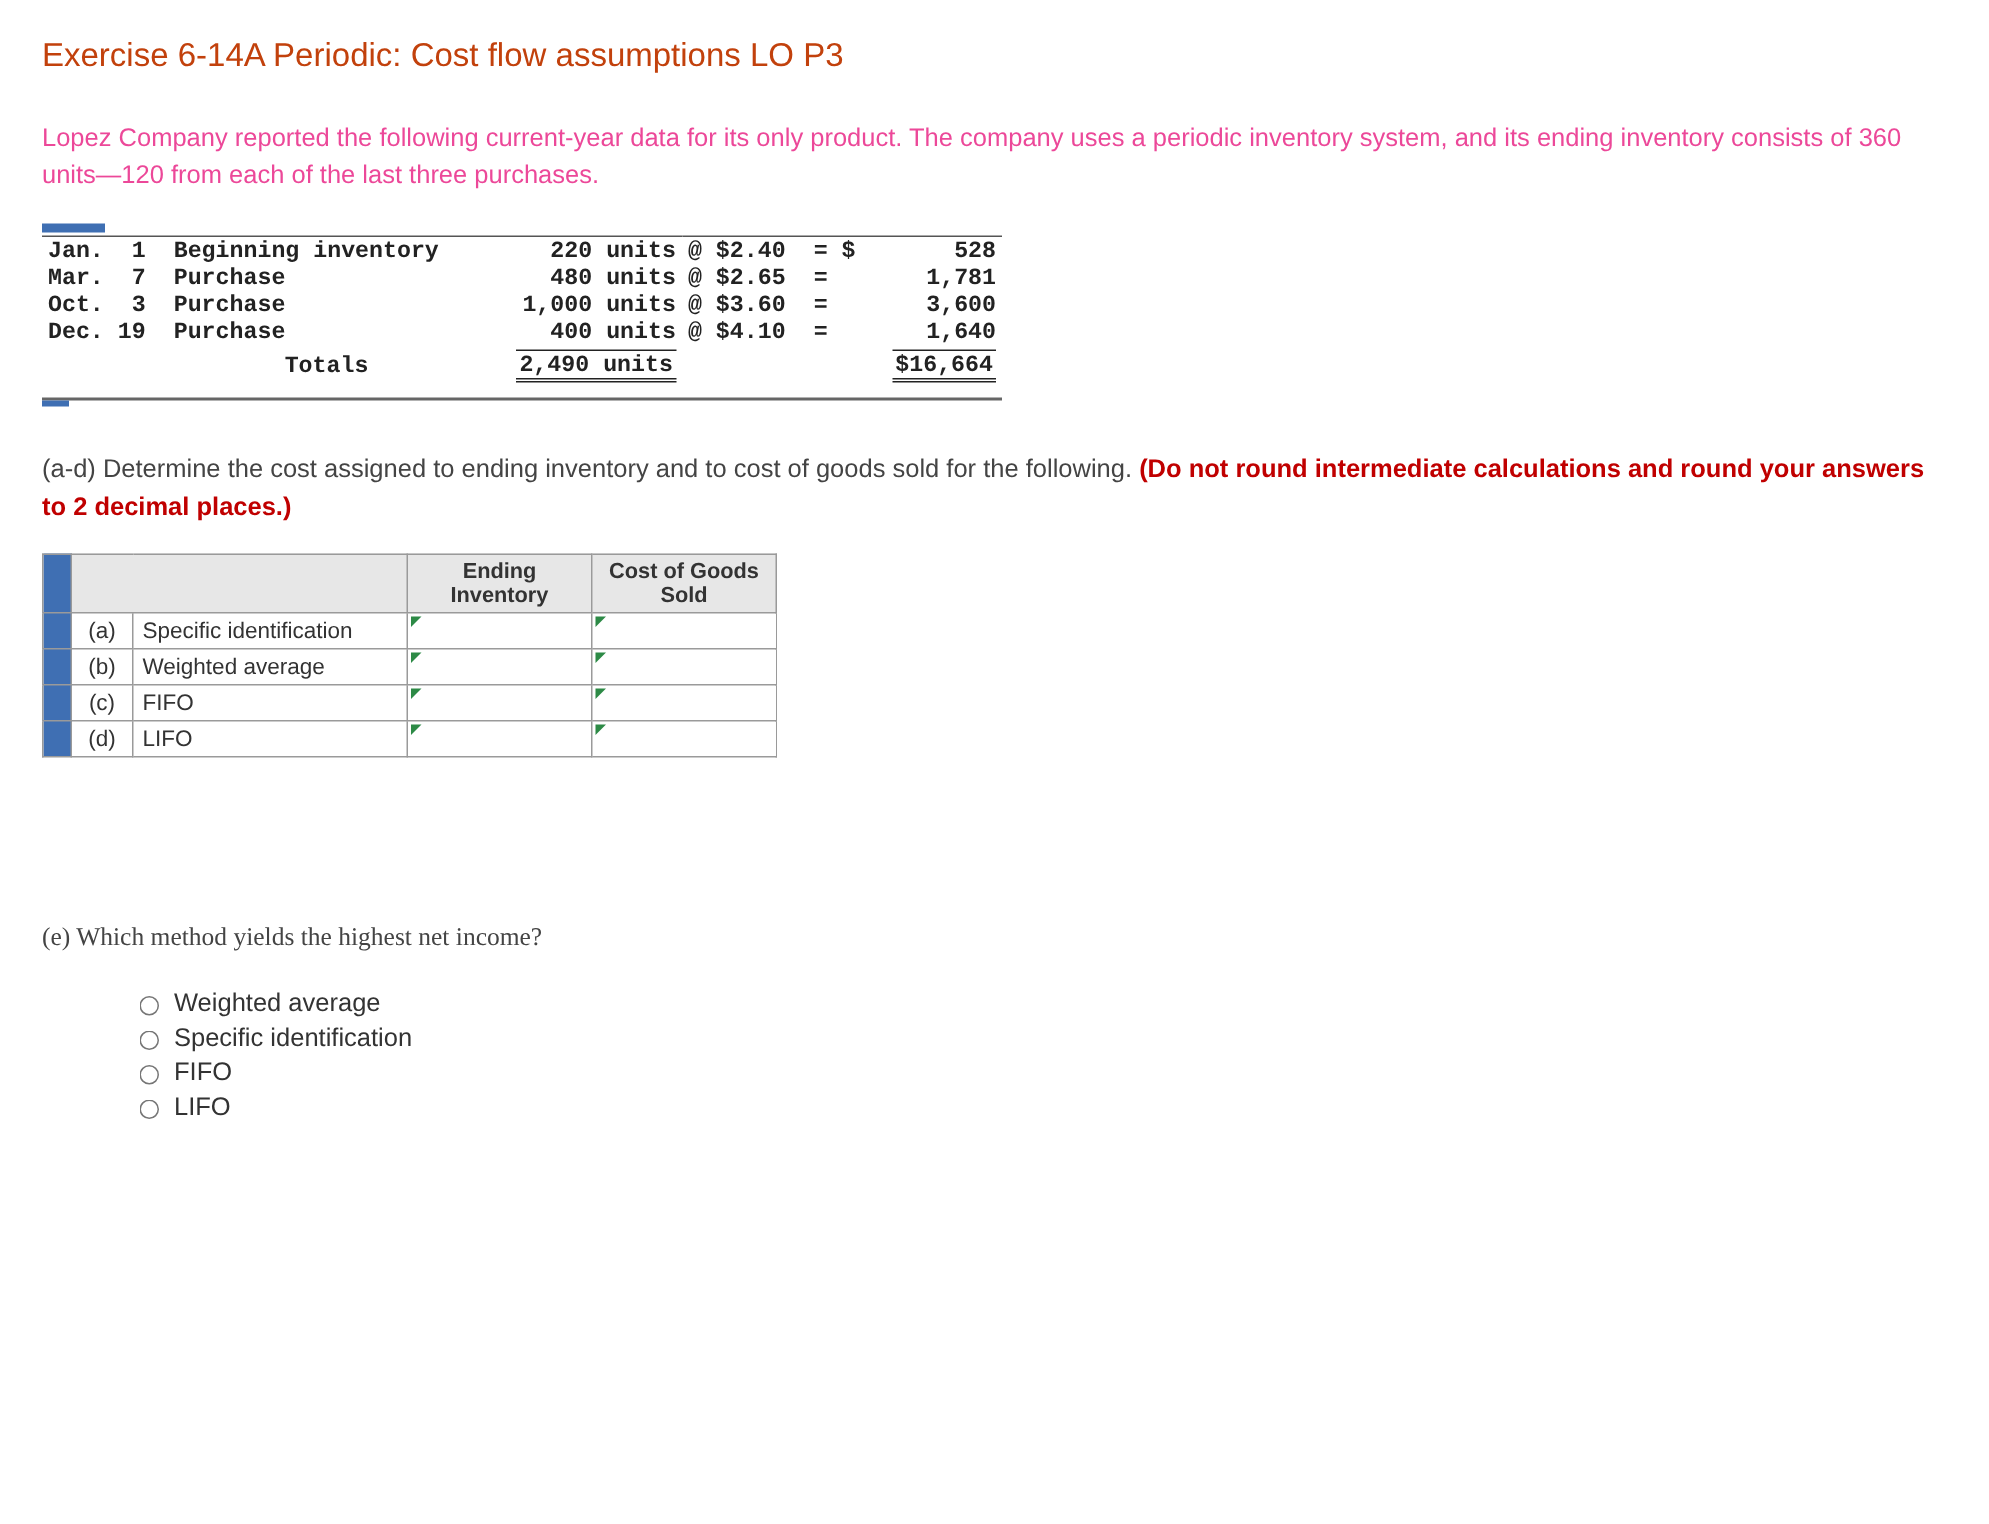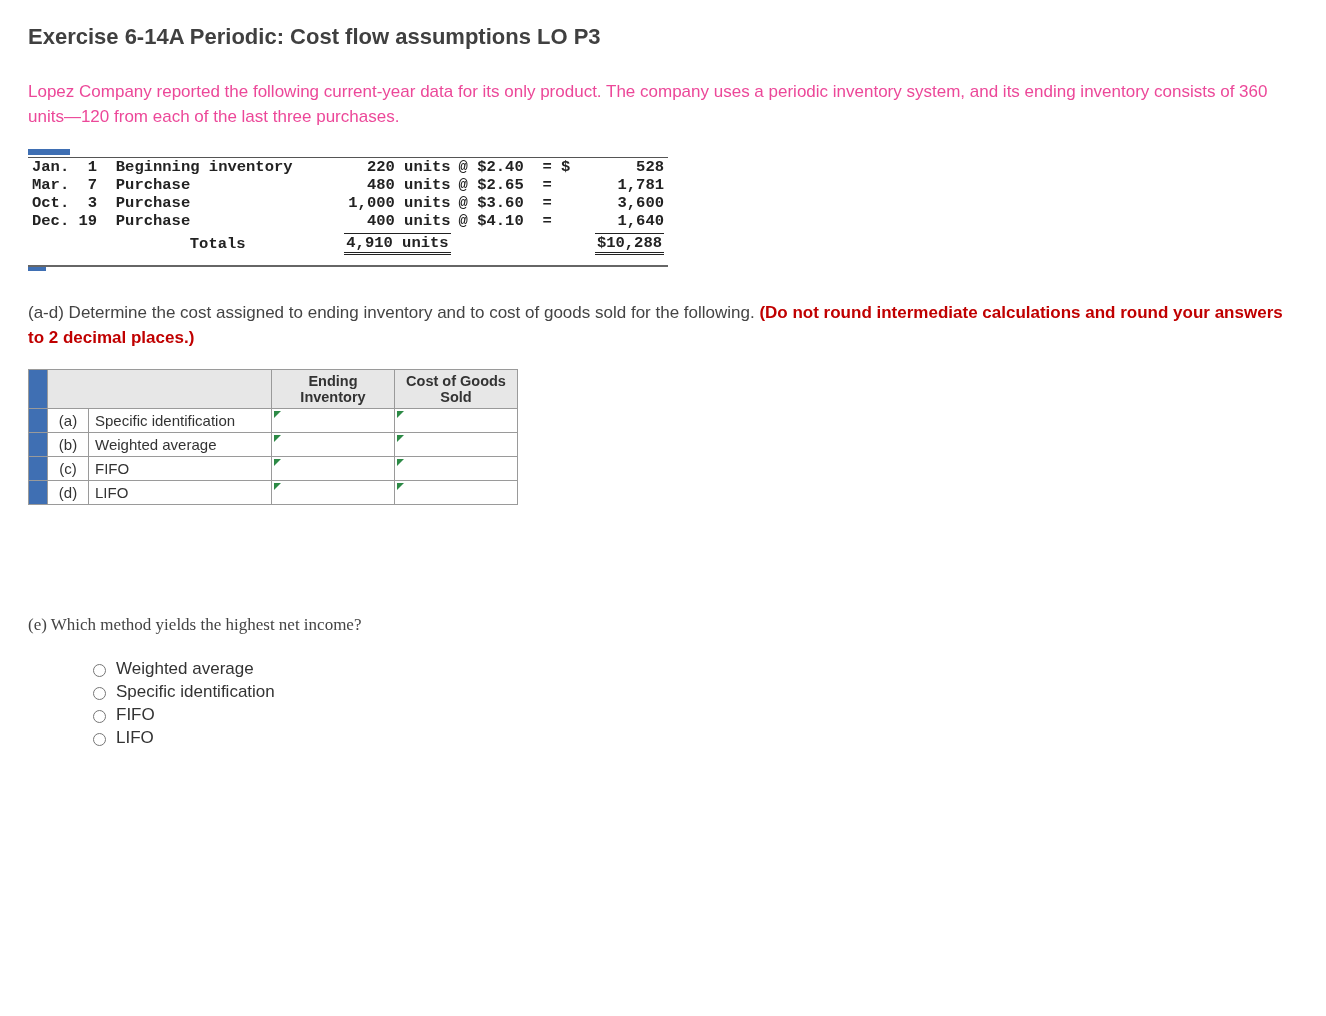--- a/index.html
+++ b/index.html
@@ -7,22 +7,22 @@
     font-size: 16px;
     color: #333;
     margin: 0;
     padding: 24px 28px;
     width: 1326px;
     box-sizing: border-box;
     background: #fff;
   }
   h1.title {
     font-size: 22px;
-    font-weight: 700;
-    color: #404040;
+    font-weight: 400;
+    color: #c2410c;
     margin: 0 0 30px 0;
   }
   p.intro {
     font-size: 17px;
     line-height: 1.45;
     color: #ec4899;
     margin: 0 0 20px 0;
   }
   
   .data-panel {
@@ -157,24 +157,24 @@
       <td>Dec. 19</td>
       <td>Purchase</td>
       <td class="units">400 units</td>
       <td>@ $4.10</td>
       <td>=</td>
       <td class="amt">1,640</td>
     </tr>
     <tr class="totals">
       <td></td>
       <td style="text-align:center">Totals</td>
-      <td class="units"><span class="tot-units">4,910 units</span></td>
+      <td class="units"><span class="tot-units">2,490 units</span></td>
       <td></td>
           <td></td>
-      <td class="amt"><span class="tot-amt">$10,288</span></td>
+      <td class="amt"><span class="tot-amt">$16,664</span></td>
     </tr>
   </tbody>
     </table>
   <div class="bot-rule"></div>
   <div class="sel-bar2"></div>
 </div>
 
 <p class="ad">
   <span class="plain">(a-d) Determine the cost assigned to ending inventory and to cost of goods sold for the following. </span><span class="red">(Do not round intermediate calculations and round your answers to 2 decimal places.)</span>
 </p>

